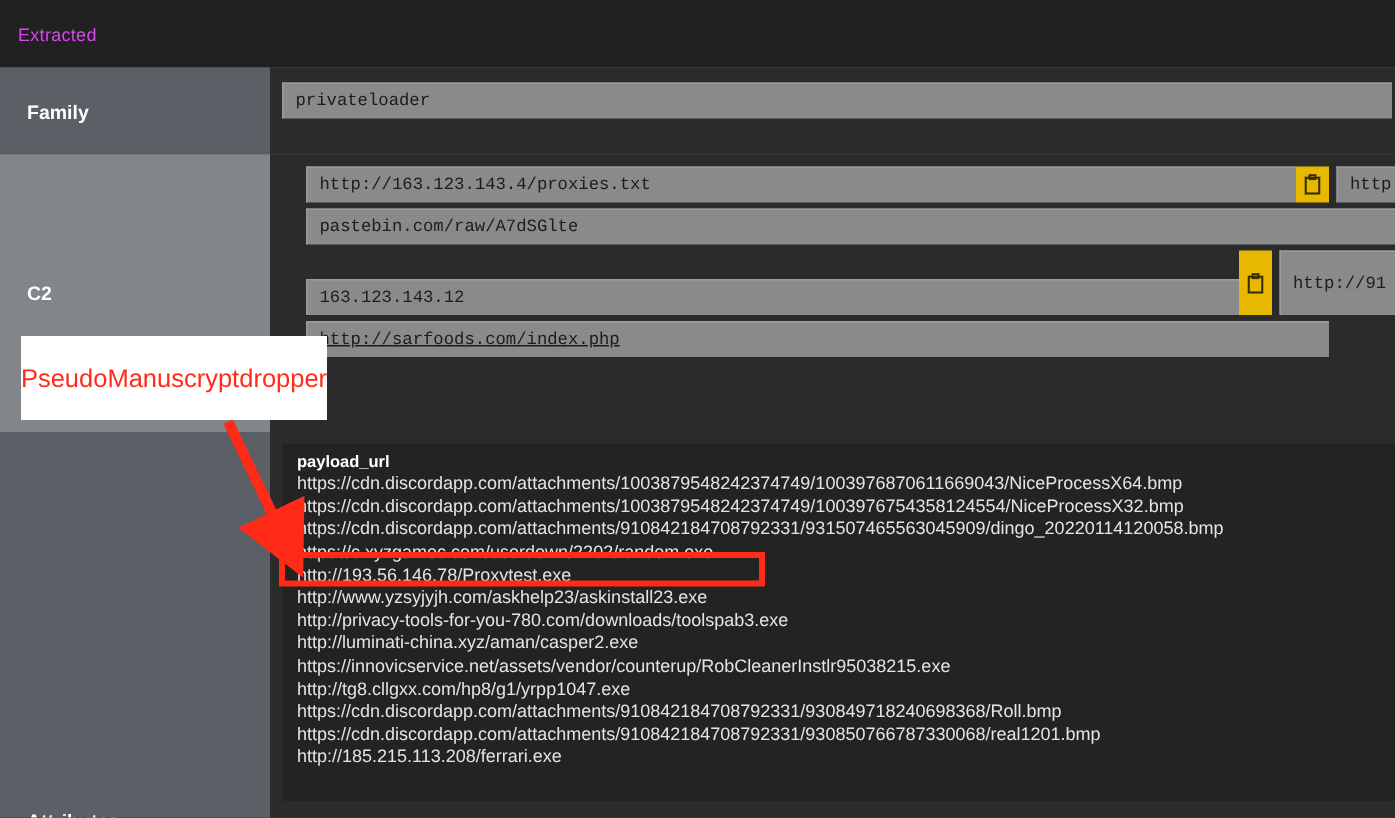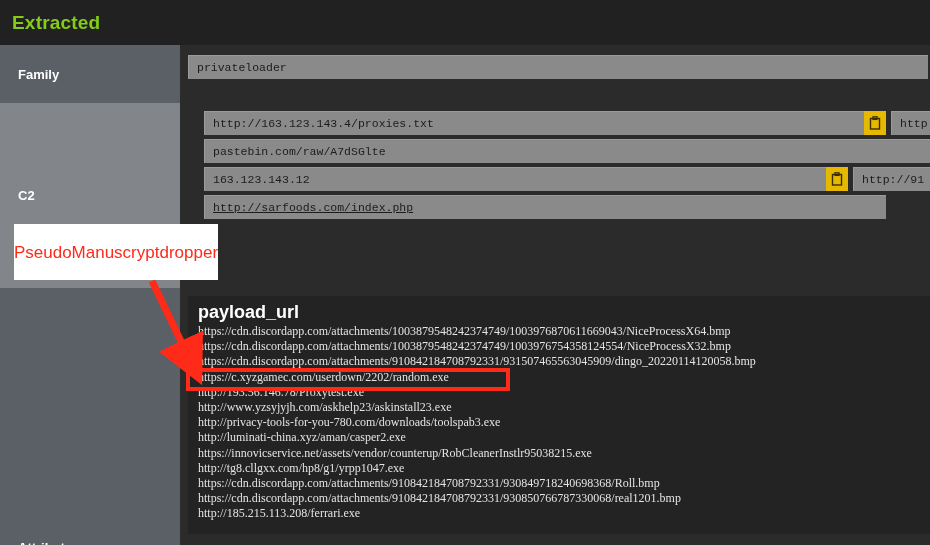--- a/index.html
+++ b/index.html
@@ -10,21 +10,21 @@
     overflow:hidden;
   }
   #app { position:relative; width:930px; height:545px; overflow:hidden; }
 
   
   .header {
     height:45px; background:#212121;
     display:flex; align-items:center; padding-left:12px;
   }
   .header-title {
-    color:#84cc16; font-size:19px; font-weight:bold; letter-spacing:.2px;
+    color:#d946ef; font-size:12px; font-weight:normal; letter-spacing:.2px;
   }
 
   
   .row { display:flex; width:930px; }
   .row-label {
     width:180px; flex:0 0 180px;
     display:flex; align-items:center;
     padding-left:18px;
     color:#ffffff; font-size:13px; font-weight:bold;text-align:center;
   }
@@ -91,30 +91,30 @@
   }
 
   
   .payload-panel {
     margin:8px 0 0 8px;
     background:#232323;
     padding:6px 10px 8px 10px;
     height:238px; overflow:hidden;
   }
   .payload-title {
-    color:#ffffff; font-size:18px; font-weight:bold;
+    color:#ffffff; font-size:11px; font-weight:bold;
     margin-bottom:1px;
   }
   .payload-list { list-style:none; }
   .payload-list li {
     color:#e4e4e4;
     font-size:12px;
     line-height:15.2px;
     white-space:nowrap;
-    font-family:Liberation Serif, serif;
+    font-family:Liberation Sans, sans-serif;
   }
 
   
   .callout {
     position:absolute;
     left:14px; top:224px;
     width:204px; height:56px;
     background:#ffffff;
     display:flex; 
     align-items:center; justify-content:center;
@@ -178,21 +178,21 @@
                   <rect x="4" y="0.8" width="4" height="2.6" fill="none" stroke="#3a2e00" stroke-width="1.3"></rect>
                 </svg>
               </div>
             </div>
             <div class="c2-col-b">
               <div class="input-box" style="width: 120px;">http://wf</div>
             </div>
           </div>
           <div class="c2-line">
             <div class="c2-col-a">
-              <div class="input-box" style="width: 552px;">163.123.143.12</div>
+              <div class="input-box" style="width: 552px; margin-top: 19px;">163.123.143.12</div>
               <div class="copy-btn">
                 <svg width="12" height="14" viewBox="0 0 12 14">
                   <rect x="1.5" y="2.5" width="9" height="10.5" fill="none" stroke="#3a2e00" stroke-width="1.4"></rect>
                   <rect x="4" y="0.8" width="4" height="2.6" fill="none" stroke="#3a2e00" stroke-width="1.3"></rect>
                 </svg>
               </div>
             </div>
             <div class="c2-col-b">
               <div class="input-box" style="width: 120px;">http://91</div>
             </div>

